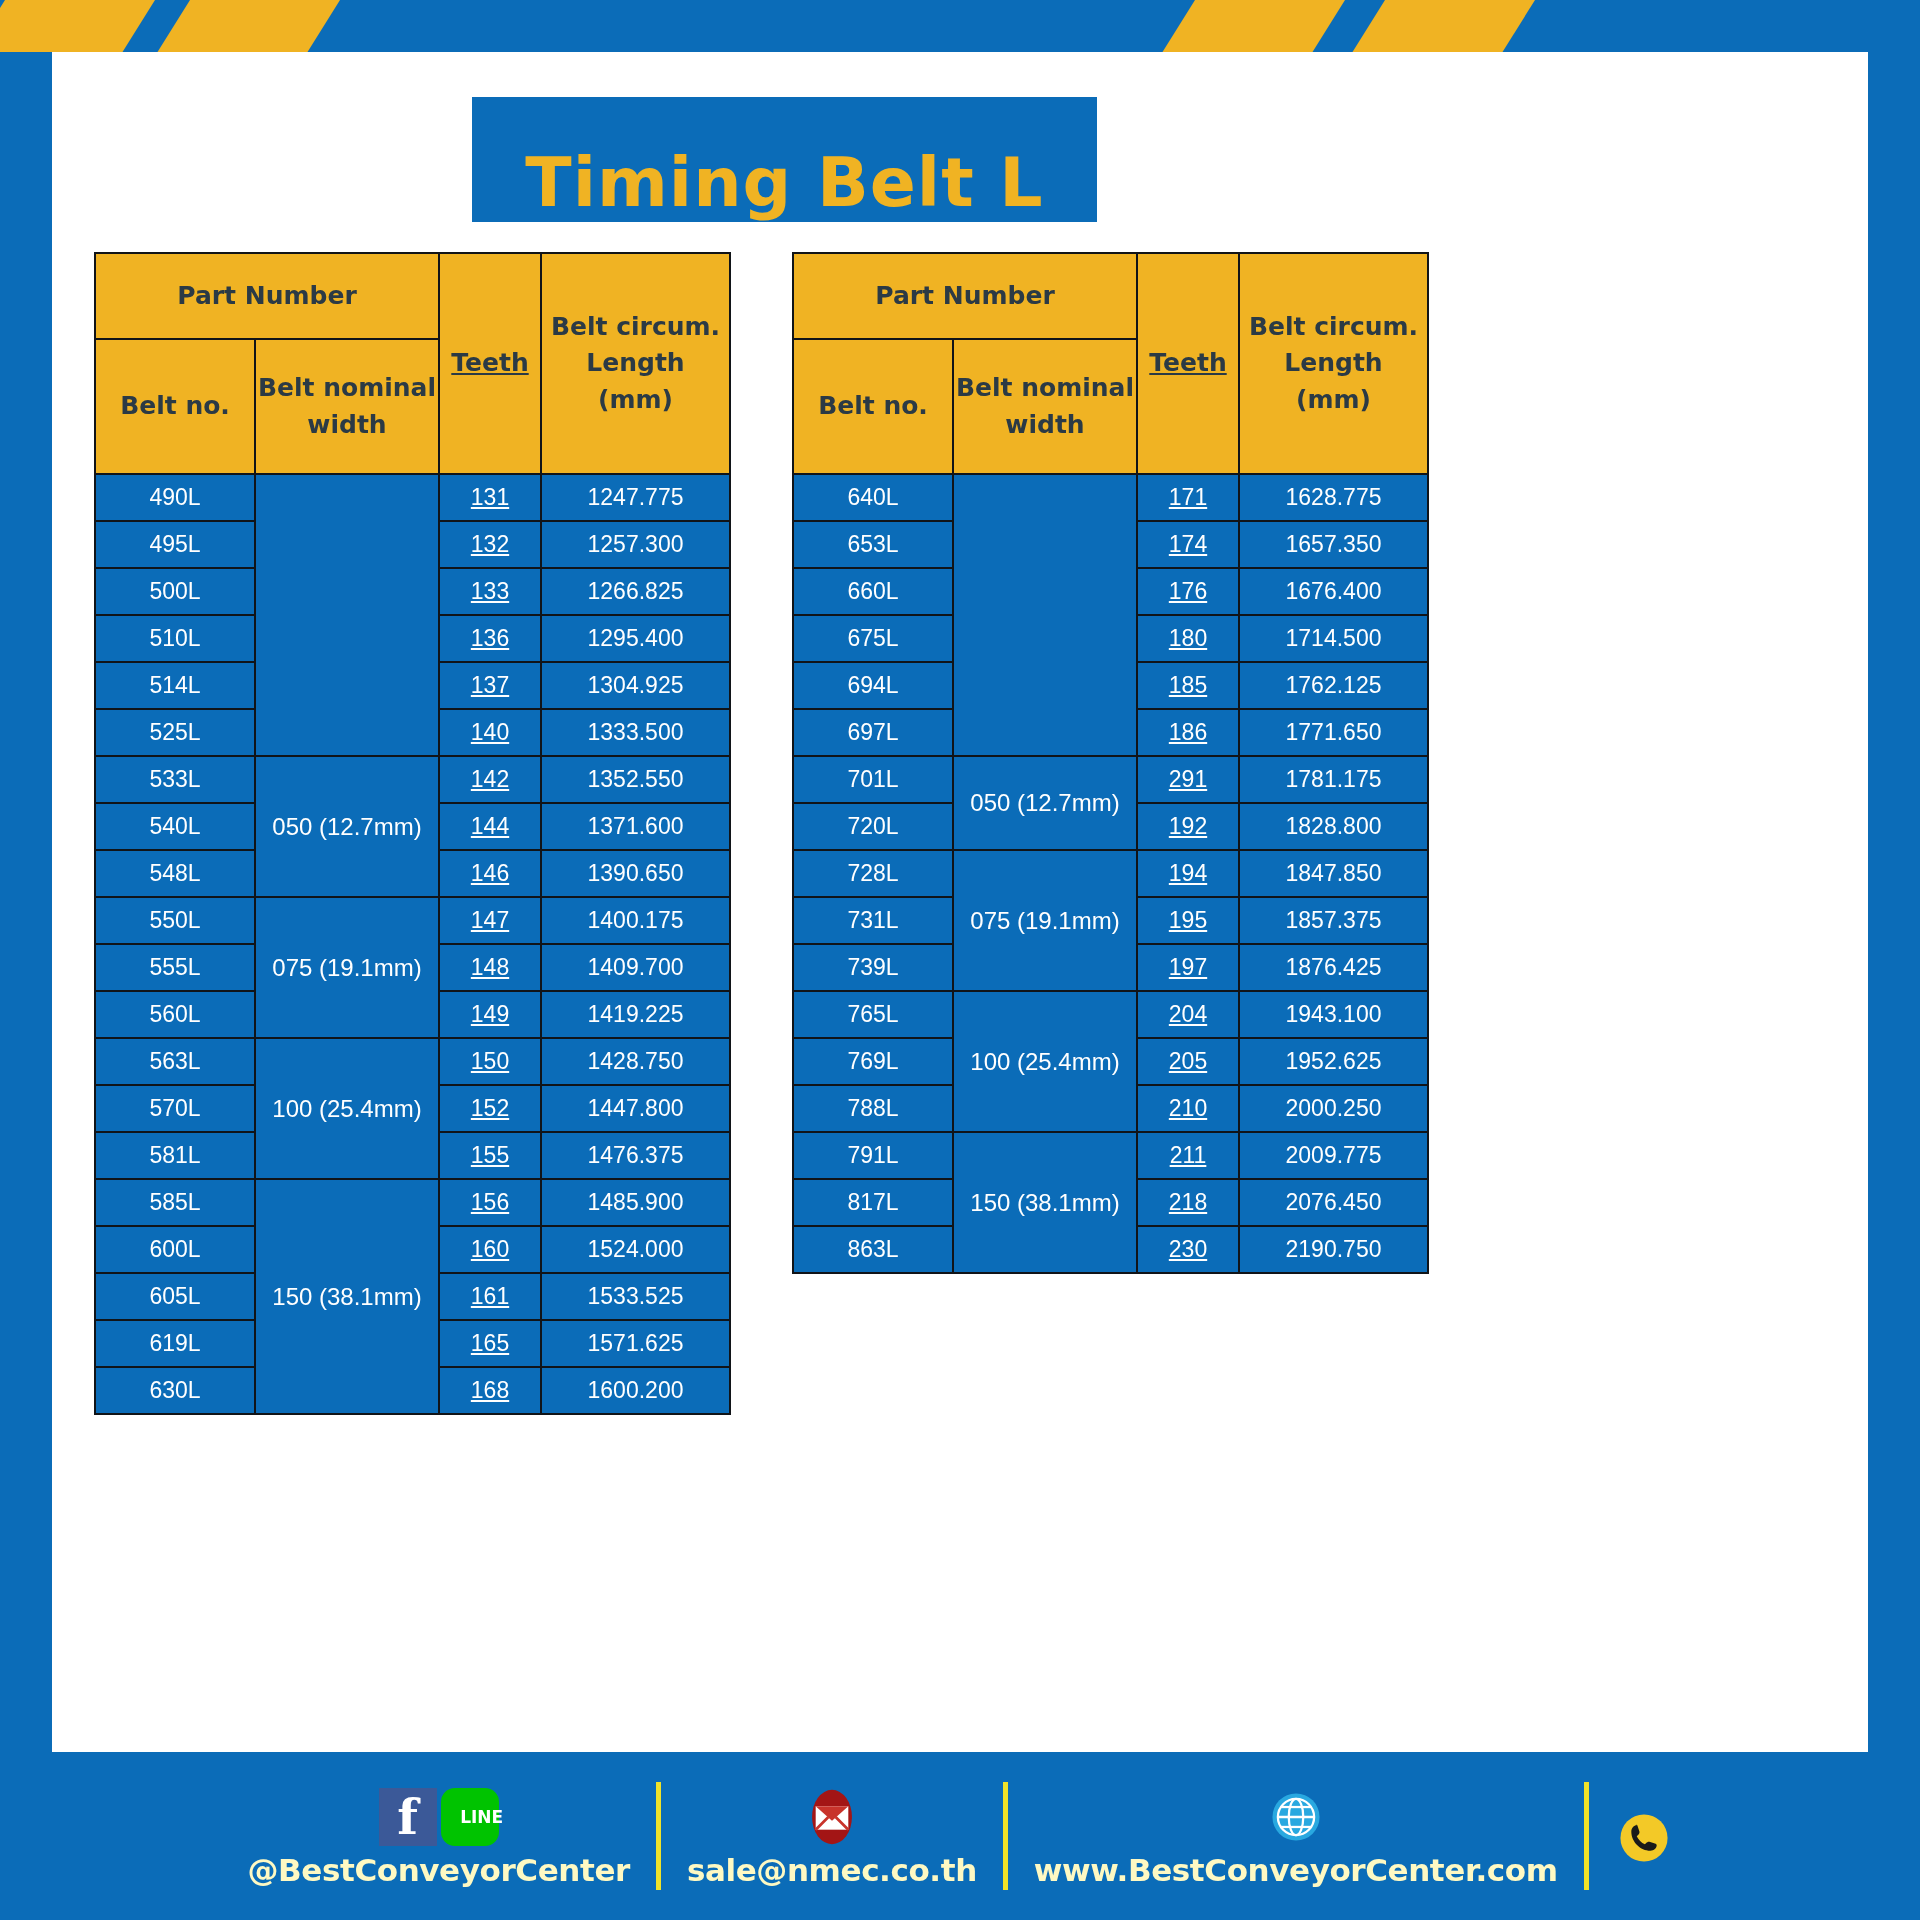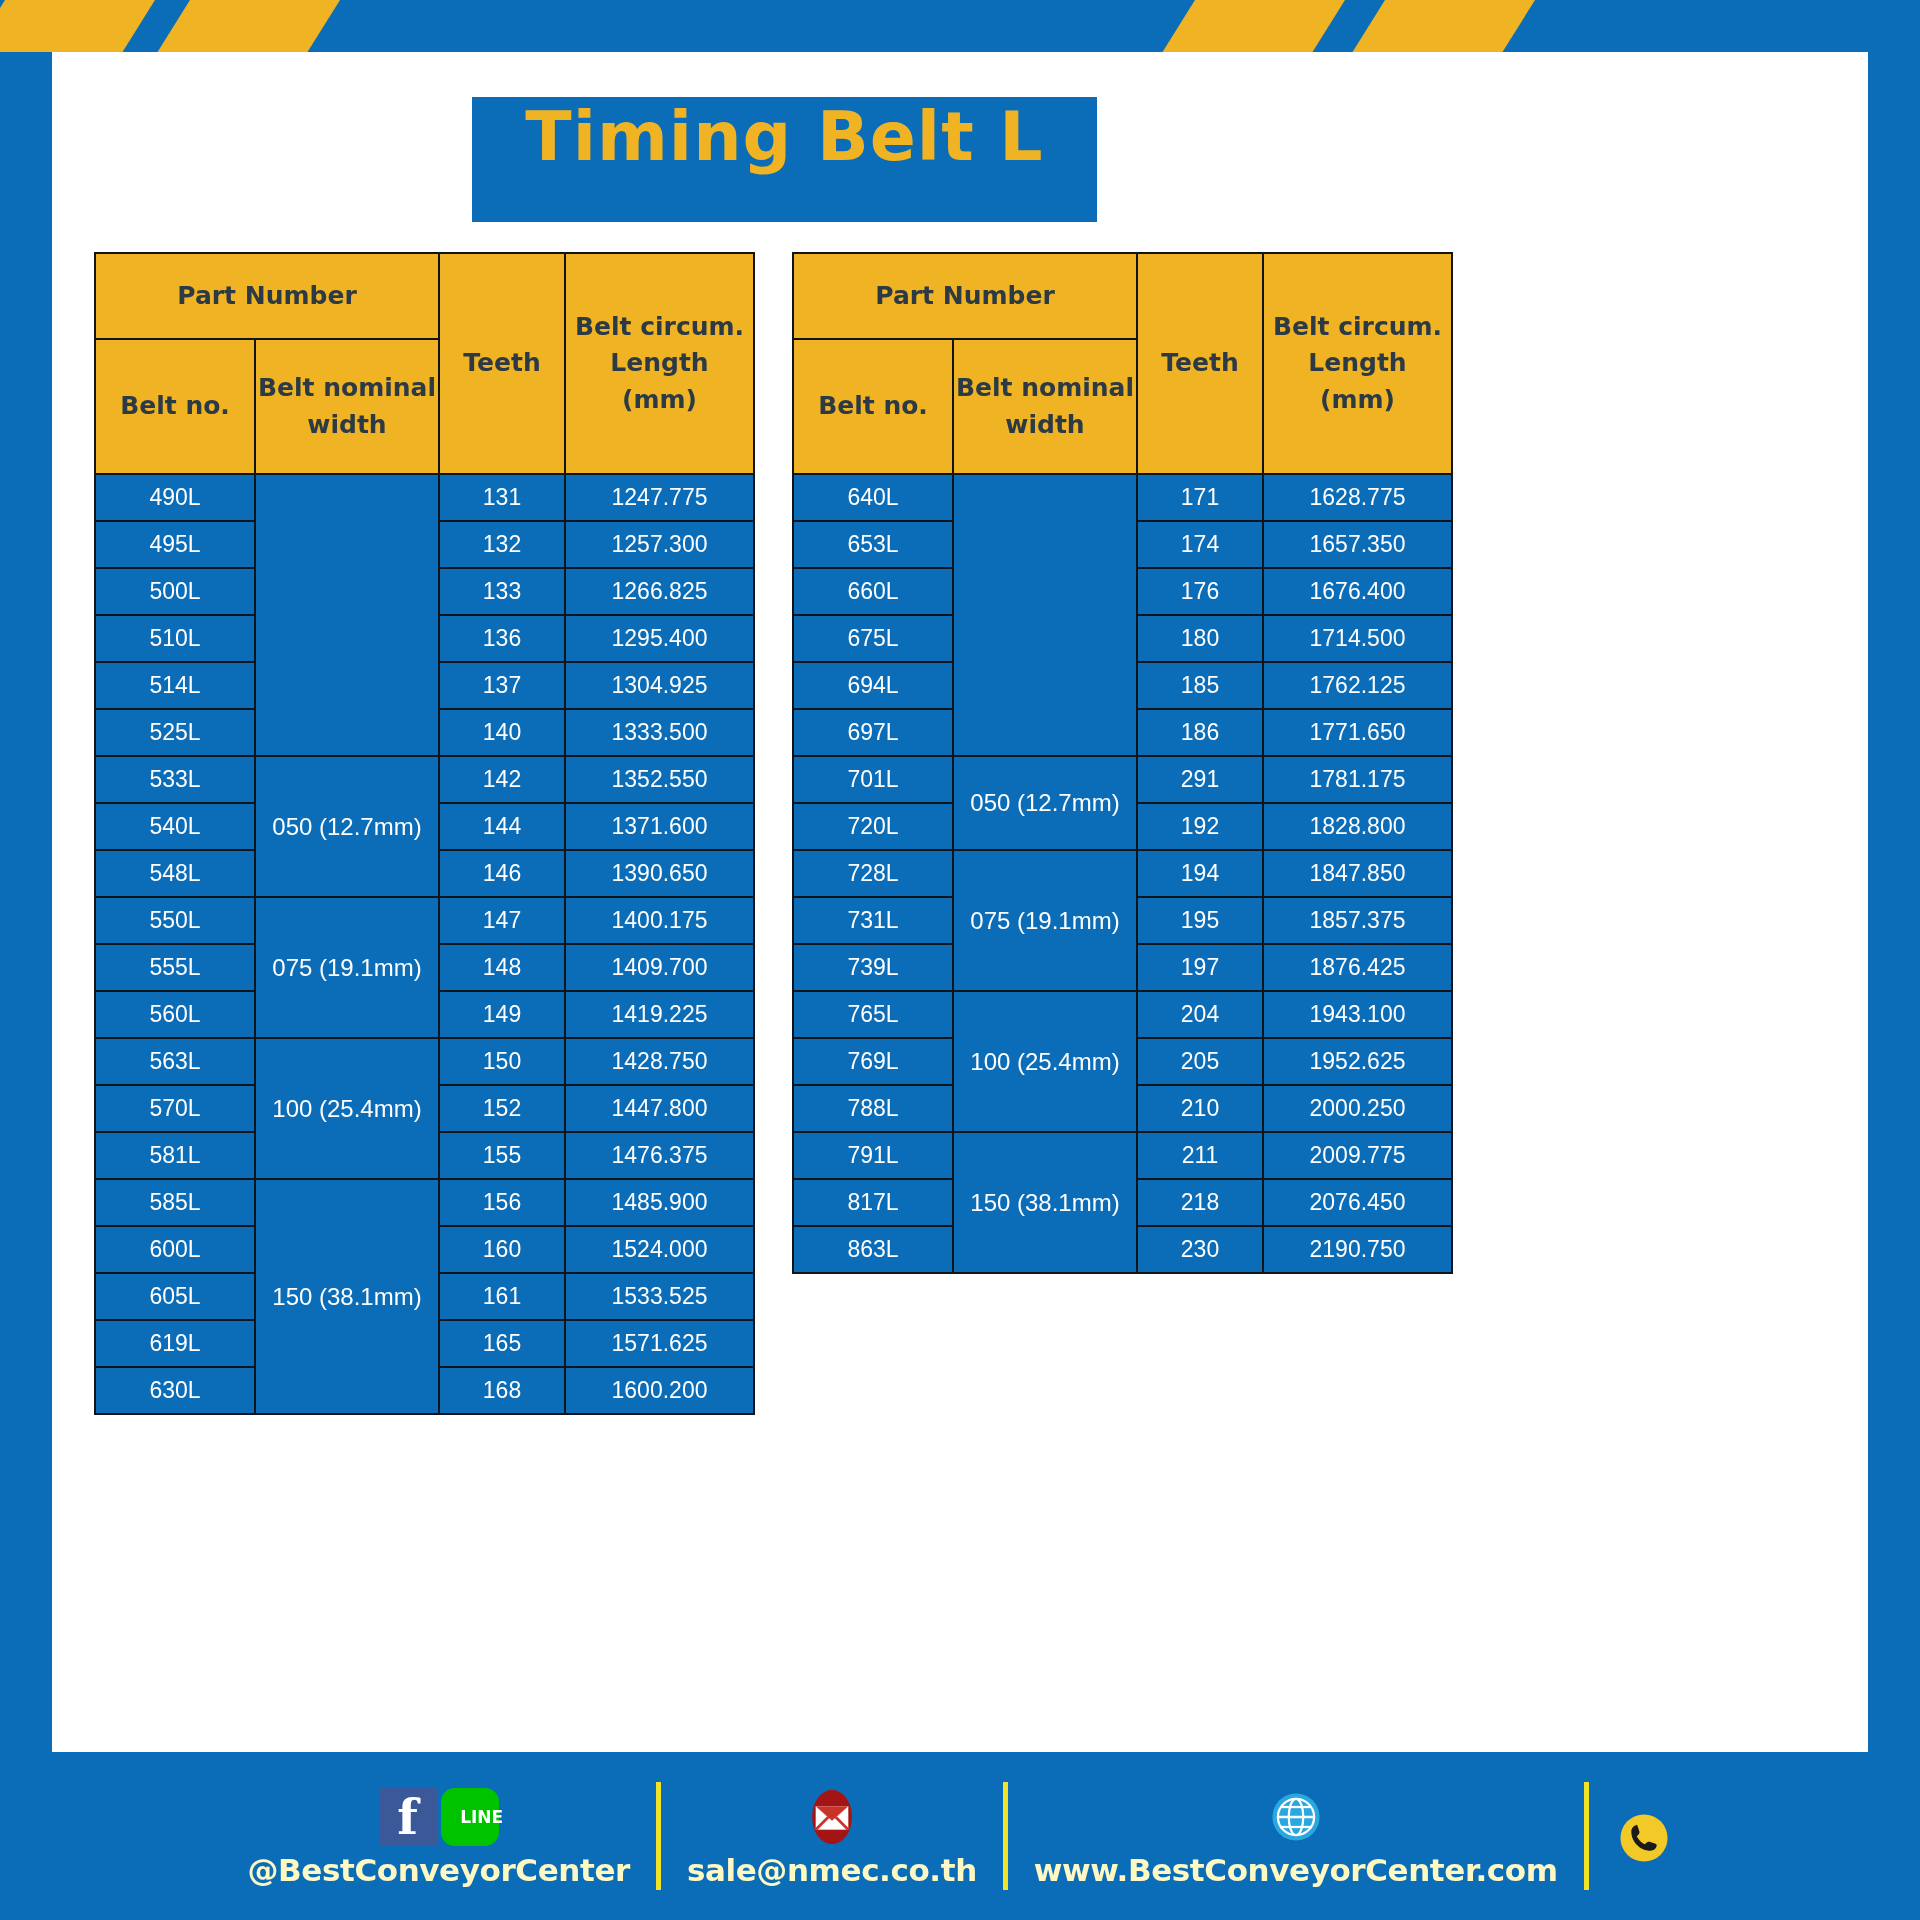--- a/index.html
+++ b/index.html
@@ -28,21 +28,21 @@
     position:absolute; top:52px; left:52px;
     width:1816px; height:1700px;
     background:#ffffff;
   }
 
   
   .title-box{
     position:absolute; top:45px; left:420px;
     width:625px; height:125px;
     background:#0b6cb8;
-    display:flex; align-items:flex-start; justify-content:center;
+    display:flex; align-items:flex-end; justify-content:center;
   }
   .title-box span{
     color:#f0b323;
     font-size:68px; font-weight:bold;
     letter-spacing:1px;
     font-family:"DejaVu Sans", sans-serif;
   }
 
   
   .watermark{
@@ -76,21 +76,21 @@
     font-weight:bold;
     font-size:25px;
     font-family:"DejaVu Sans", sans-serif;
     line-height:1.45;
   }
   .h-part { height:84px; }
   .h-sub  { height:133px; }
   td      { height:45px; }
   .c-belt { width:158px; }
   .c-width{ width:182px; }
-  .c-teeth{ width:124px; }
+  .c-teeth{ width:100px;text-decoration:underline; }
   .c-len  { width:187px;margin-left:32px; }
   .wcell  { font-size:24px; }
 
   
   .footer{
     position:absolute; bottom:0; left:0;
     width:1920px; height:168px;
     background:#0b6cb8;
     display:flex; align-items:center; justify-content:center;
   }

